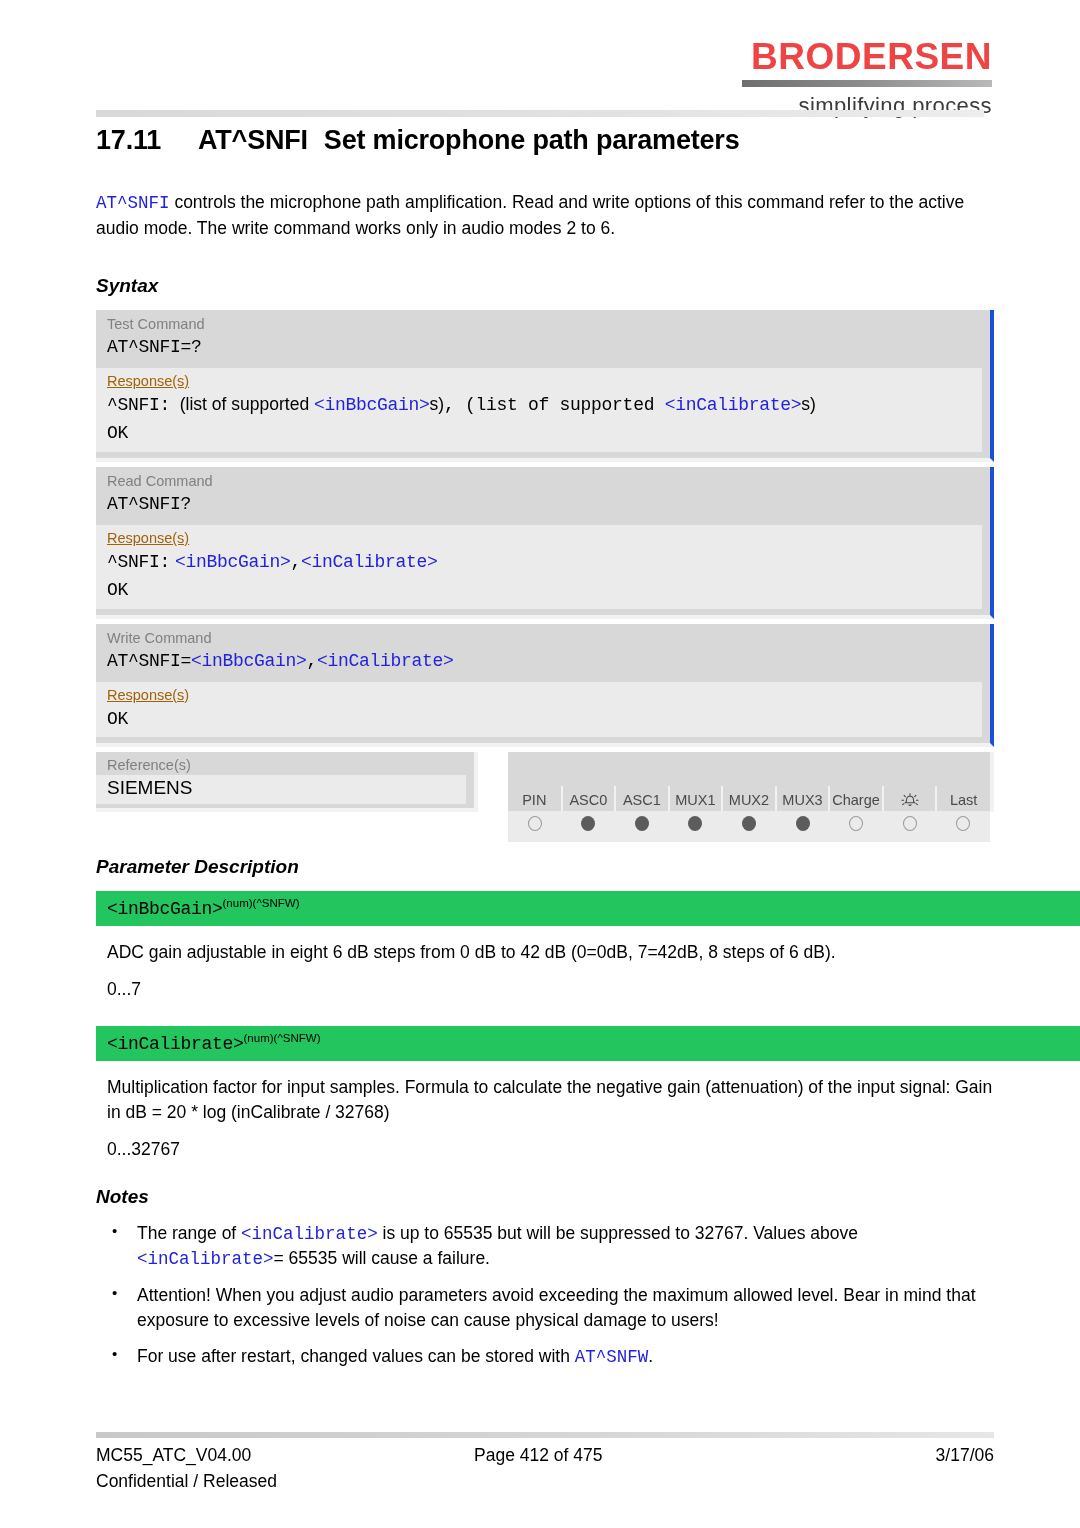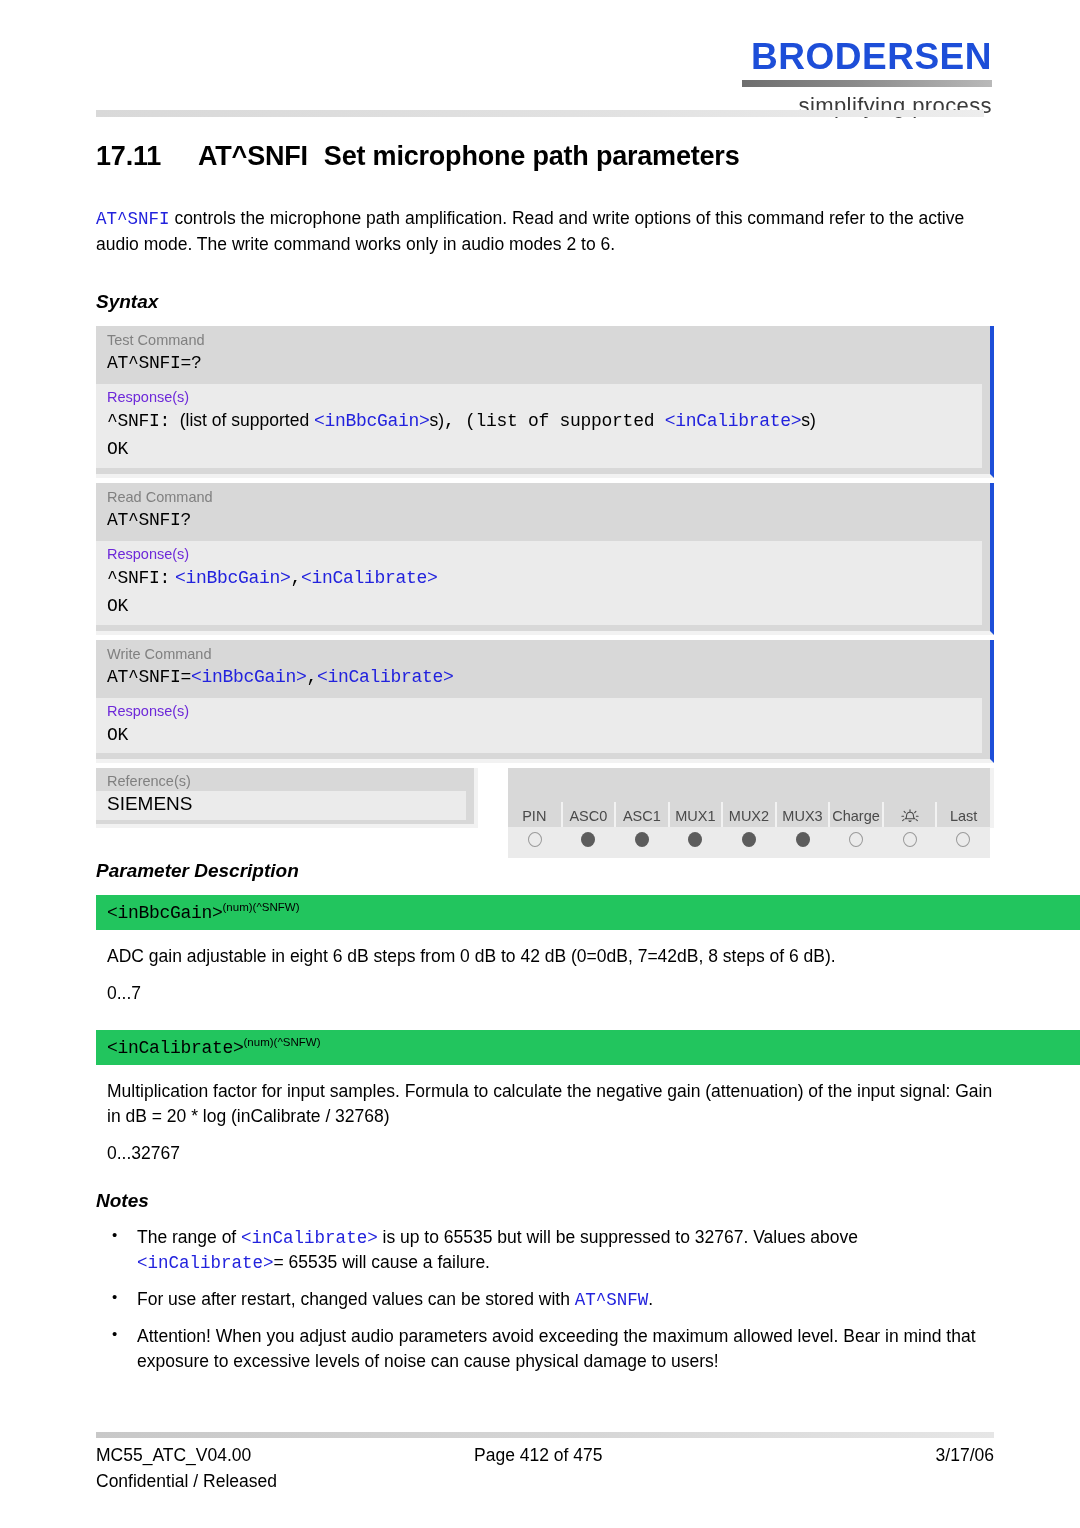--- a/index.html
+++ b/index.html
@@ -27,21 +27,21 @@
     position: absolute;
     right: 88px; top: 38px;
     width: 250px;
     text-align: right;
   }
   .logo-word {
     font-family: "Liberation Sans", sans-serif;
     font-weight: bold;
     font-size: 37px;
     letter-spacing: 0.5px;
-    color: #1d4ed8;
+    color: #ef4444;
     line-height: 1;
     margin: 0;
     white-space: nowrap;
   }
   .logo-bar {
     margin-top: 5px;
     height: 7px;
     width: 250px;
     background: linear-gradient(to right, #6e6e6e 0%, #8a8a8a 45%, #b9b9b9 100%);
   }
@@ -55,21 +55,21 @@
   .header-rule {
     position: absolute;
     left: 96px; top: 110px;
     width: 888px; height: 7px;
     background: linear-gradient(to right, #d9d9d9 0%, #e2e2e2 60%, #ededed 100%);
   }
 
   
   .content {
     position: absolute;
-    left: 96px; top: 140px;
+    left: 96px; top: 124px;
     width: 898px;
   }
 
   h1.doc-title {
     font-size: 27px;
     font-weight: bold;
     margin: 0 0 34px 0;
     line-height: 1.2;
     letter-spacing: -0.2px;
   }
@@ -114,22 +114,23 @@
     padding: 3px 0 11px 11px;
     letter-spacing: -0.3px;
   }
   .resp-box {
     background: #ebebeb;
     margin: 0 8px 6px 0;
     padding-bottom: 4px;
   }
   .resp-label {
     font-size: 14.5px;
-    color: #6d28d9;
+    color: #a16207;
     padding: 5px 0 2px 11px;
+    text-decoration: underline;
   }
   .resp-line {
     font-size: 17.5px;
     padding: 2px 0 2px 11px;
     line-height: 1.3;
   }
   .resp-line .mono { font-size: 18px; letter-spacing: -0.3px; }
 
   
   .ref-row {
@@ -352,36 +353,36 @@
               <td><span class="dot empty"></span></td>
               <td><span class="dot empty"></span></td>
               <td><span class="dot empty"></span></td>
             </tr>
           </tbody>
             </table>
         </div>
       </div>
     </div>
 
-    <h2 class="sec" style="margin-top:30px;">Parameter Description</h2>
+    <h2 class="sec" style="margin-top:42px;">Parameter Description</h2>
 
     <div class="param-head"><span>&lt;inBbcGain&gt;</span><sup>(num)(^SNFW)</sup></div>
     <p class="param-body">ADC gain adjustable in eight 6 dB steps from 0 dB to 42 dB (0=0dB, 7=42dB, 8 steps of 6 dB).</p>
     <p class="param-range">0...7</p>
 
     <div class="param-head"><span>&lt;inCalibrate&gt;</span><sup>(num)(^SNFW)</sup></div>
     <p class="param-body">Multiplication factor for input samples. Formula to calculate the negative gain (attenuation) of the input signal: Gain in dB = 20 * log (inCalibrate / 32768)</p>
     <p class="param-range">0...32767</p>
 
     <h2 class="sec" style="margin-top:26px;">Notes</h2>
 
     <ul class="notes">
       <li><span>The range of </span><span class="mono blue">&lt;inCalibrate&gt;</span><span> is up to 65535 but will be suppressed to 32767. Values above </span><span class="mono blue">&lt;inCalibrate&gt;</span><span>= 65535 will cause a failure.</span></li>
+      <li><span>Attention! When you adjust audio parameters avoid exceeding the maximum allowed level. Bear in mind that exposure to excessive levels of noise can cause physical damage to users!</span></li>
       <li><span>For use after restart, changed values can be stored with </span><span class="mono blue">AT^SNFW</span><span>.</span></li>
-      <li><span>Attention! When you adjust audio parameters avoid exceeding the maximum allowed level. Bear in mind that exposure to excessive levels of noise can cause physical damage to users!</span></li>
     </ul>
 
   </div>
 
   <div class="footer">
     <div class="footer-rule"></div>
     <div class="footer-row">
       <span class="f-left">MC55_ATC_V04.00</span>
       <span class="f-center">Page 412 of 475</span>
       <span class="f-right">3/17/06</span>

